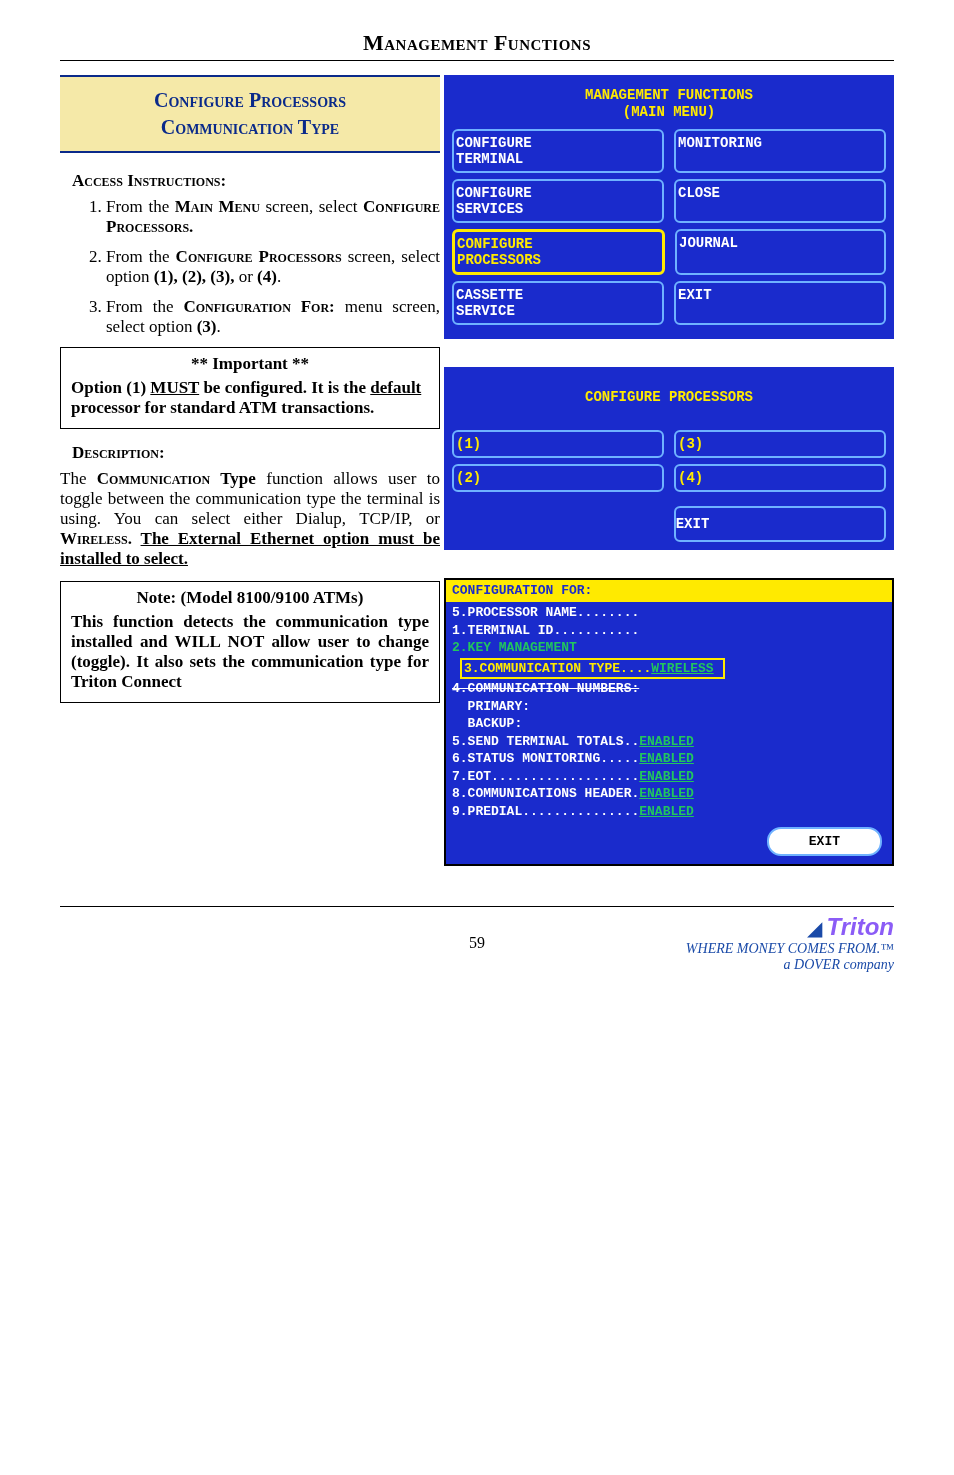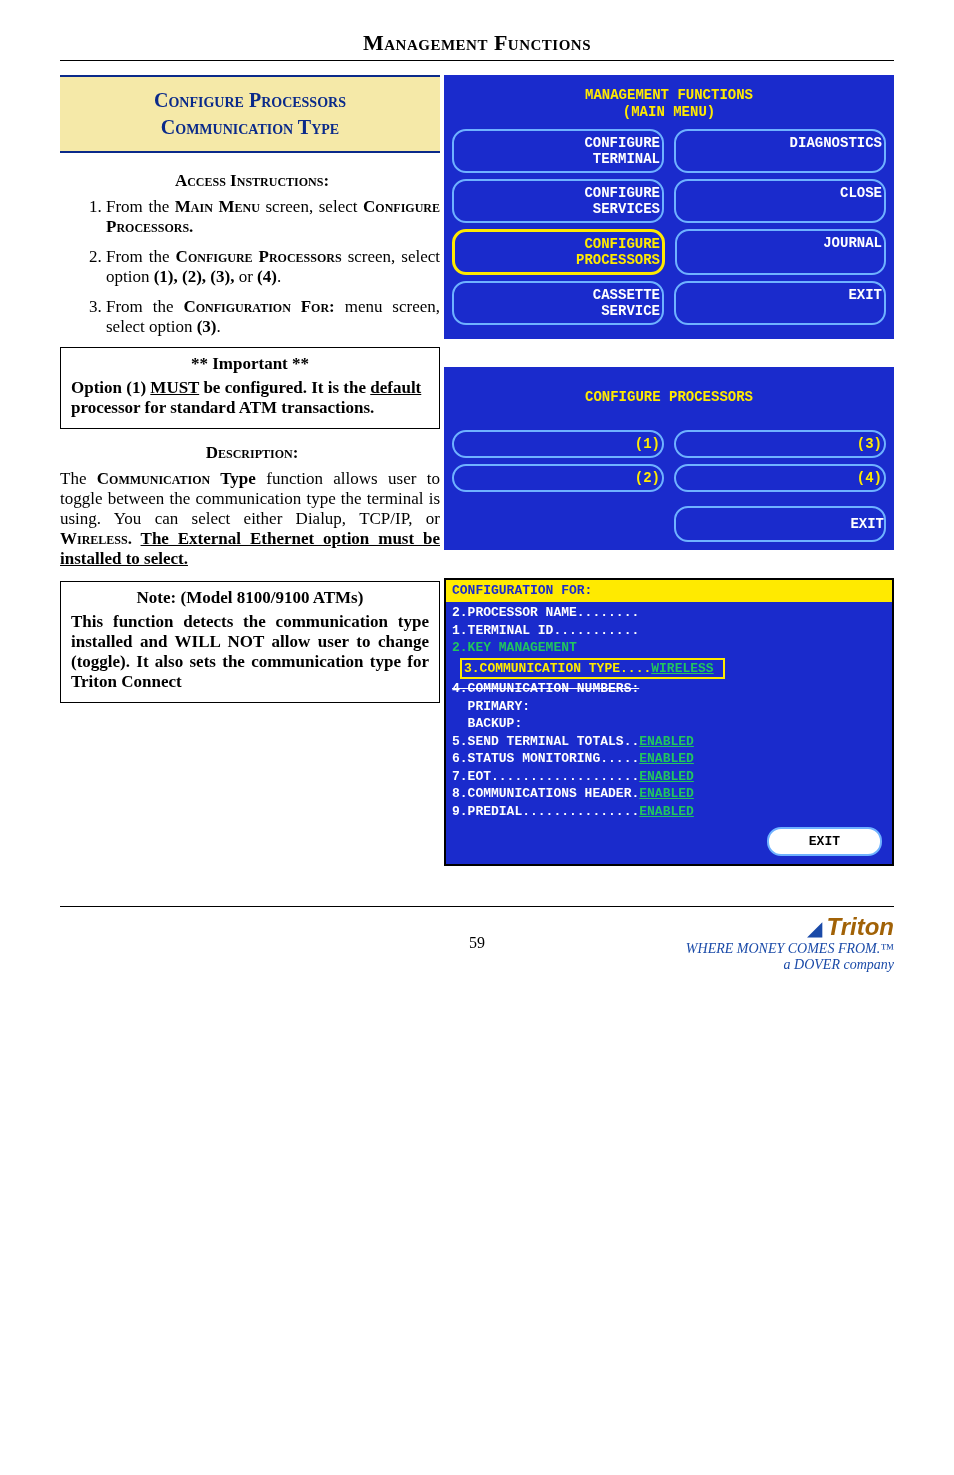--- a/index.html
+++ b/index.html
@@ -41,22 +41,21 @@
     font-variant: small-caps;
     border-top: 2px solid #0a2a8a;
     border-bottom: 2px solid #0a2a8a;
     margin-bottom: 18px;
     line-height: 1.35;
   }
   .subhead {
     font-weight: bold;
     font-variant: small-caps;
     font-size: 17px;
-    margin: 6px 0 6px 4px;
-    text-align: center;
+    margin: 6px 0 6px 12px;
   }
   ol.steps {
     margin: 4px 0 10px 0;
     padding-left: 46px;
     font-size: 17px;
   }
   ol.steps li { margin-bottom: 10px; text-align: justify; }
   .sc { font-variant: small-caps; font-weight: bold; }
   .infobox {
     border: 1.5px solid #000;
@@ -87,22 +86,22 @@
     color: #ffea00;
     text-align: center;
     white-space: pre;
     line-height: 1.2;
     margin: 4px 0 8px 0;
   }
   .atm-row { display: flex; gap: 10px; margin-bottom: 6px; }
   .atm-btn {
     flex: 1;
     border: 2px solid #6fb2ff;
-    border-radius: 14px;
-    text-align: right;
+    border-radius: 6px;
+    text-align: left;
     padding: 4px 2px;
     white-space: pre;
     color: #fff;
     line-height: 1.15;
   }
   .atm-btn.highlight {
     border: 3px solid #ffea00;
     color: #ffea00;
   }
   .atm-half { width: 48%; }
@@ -143,21 +142,21 @@
   }
 
   .footer {
     margin-top: 30px;
   }
   .footer-hr { border: none; border-top: 1.5px solid #000; margin-bottom: 6px;}
   .footer-row { display: flex; align-items: center; }
   .pagenum { flex:1; text-align: center; font-size: 16px; }
   .logo {
     font-family: Arial, sans-serif;
-    color: #a16207;
+    color: #8b5cf6;
     font-style: italic;
     font-weight: bold;
     font-size: 24px;
   }
   .logo-sub { font-size: 14px; font-style: italic; color: #1a4aa8; display:block; text-align:right; }
 </style>
 </head>
 <body>
 
 <div class="page">
@@ -205,21 +204,21 @@
     </div>
 
     <div class="rightcol">
 
       <div class="atm-screen">
         <div class="atm-title">MANAGEMENT FUNCTIONS
 (MAIN MENU)</div>
         <div class="atm-row">
           <div class="atm-btn">CONFIGURE
 TERMINAL</div>
-          <div class="atm-btn">DIAGNOSTICS</div>
+          <div class="atm-btn">MONITORING</div>
         </div>
         <div class="atm-row">
           <div class="atm-btn">CONFIGURE
 SERVICES</div>
           <div class="atm-btn">CLOSE</div>
         </div>
         <div class="atm-row">
           <div class="atm-btn highlight">CONFIGURE
 PROCESSORS</div>
           <div class="atm-btn">JOURNAL</div>
@@ -241,21 +240,21 @@
           <div class="atm-btn" style="color:#ffea00;">(2)</div>
           <div class="atm-btn" style="color:#ffea00;">(4)</div>
         </div>
         <div style="text-align:right; margin-top:14px;">
           <span class="atm-btn atm-half" style="display:inline-block; padding:8px 0;">EXIT</span>
         </div>
       </div>
 
       <div class="atm-list-screen">
         <div class="atm-list-header">CONFIGURATION FOR:</div>
-        <div class="atm-list-body"><span>2.PROCESSOR NAME........</span>
+        <div class="atm-list-body"><span>5.PROCESSOR NAME........</span>
 <span>1.TERMINAL ID...........</span>
 <span class="y">2.KEY MANAGEMENT</span>
 <span class="hl"><span>3.COMMUNICATION TYPE....</span><span class="y" style="text-decoration:underline;">WIRELESS</span> </span>
 <span style="text-decoration:line-through;">4.COMMUNICATION NUMBERS:</span>
 <span>  PRIMARY:</span>
 <span>  BACKUP:</span>
 <span><span>5.SEND TERMINAL TOTALS..</span><span class="y" style="text-decoration:underline;">ENABLED</span></span>
 <span><span>6.STATUS MONITORING.....</span><span class="y" style="text-decoration:underline;">ENABLED</span></span>
 <span><span>7.EOT...................</span><span class="y" style="text-decoration:underline;">ENABLED</span></span>
 <span><span>8.COMMUNICATIONS HEADER.</span><span class="y" style="text-decoration:underline;">ENABLED</span></span>

